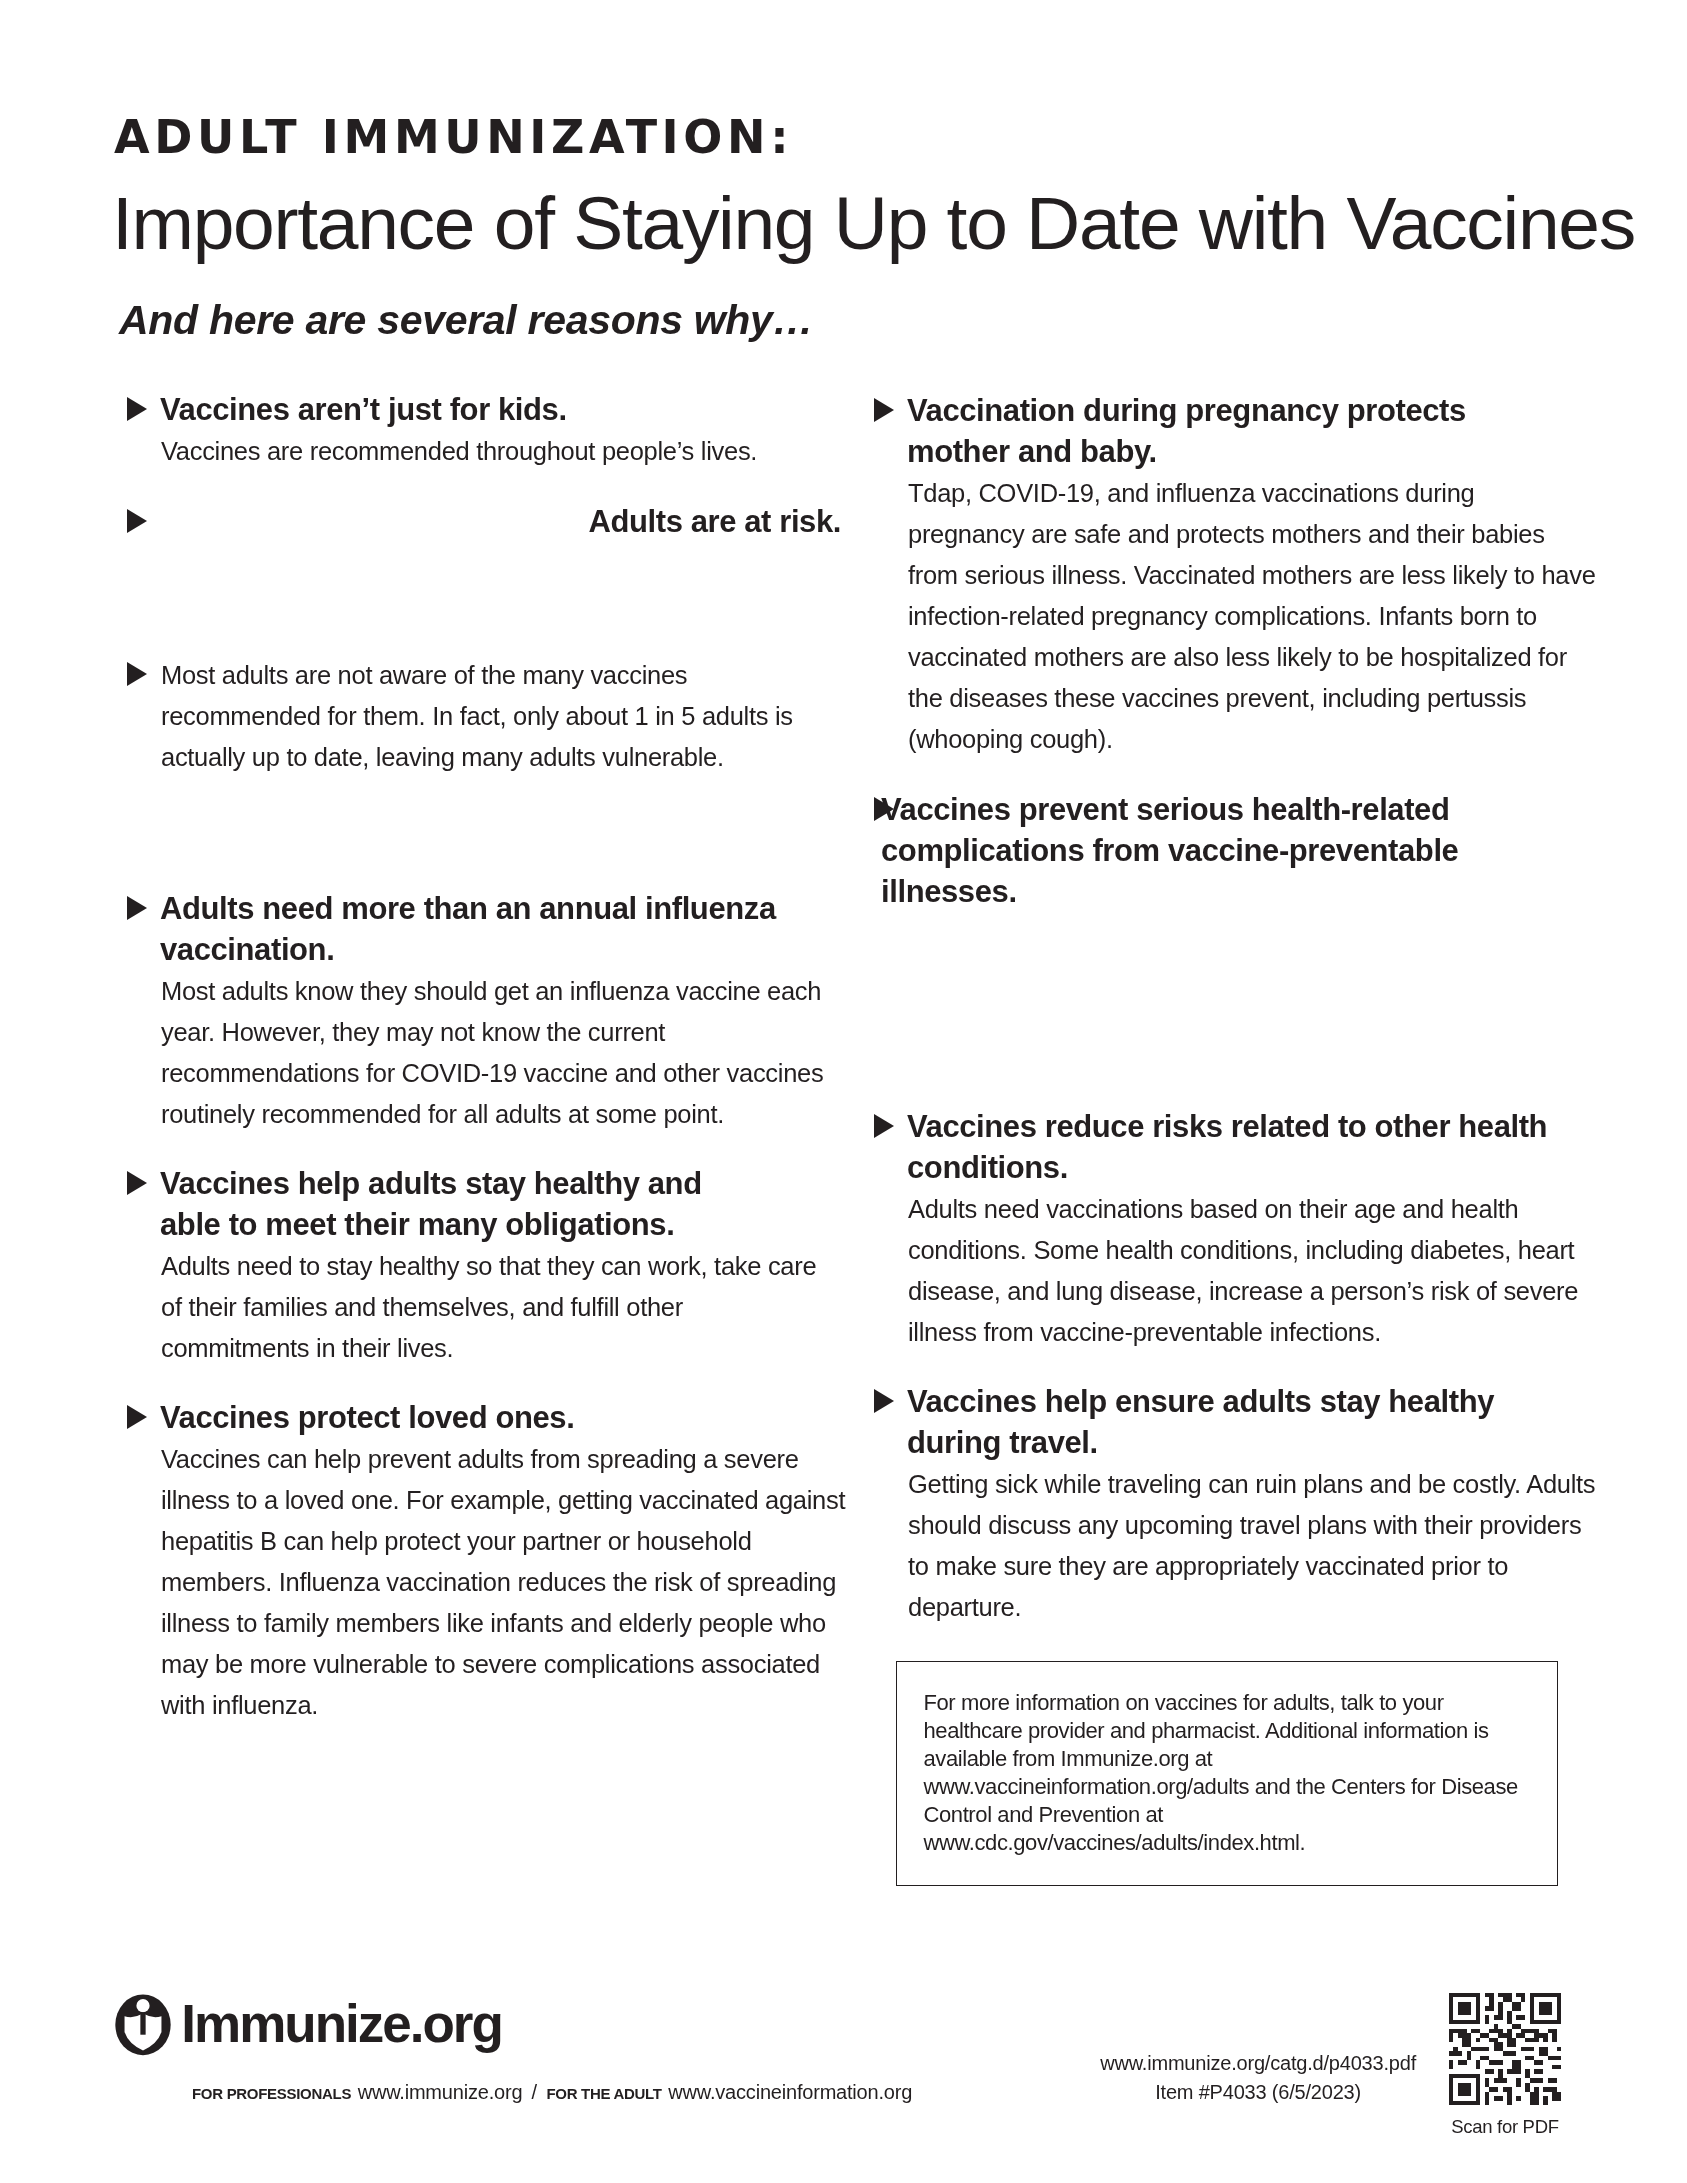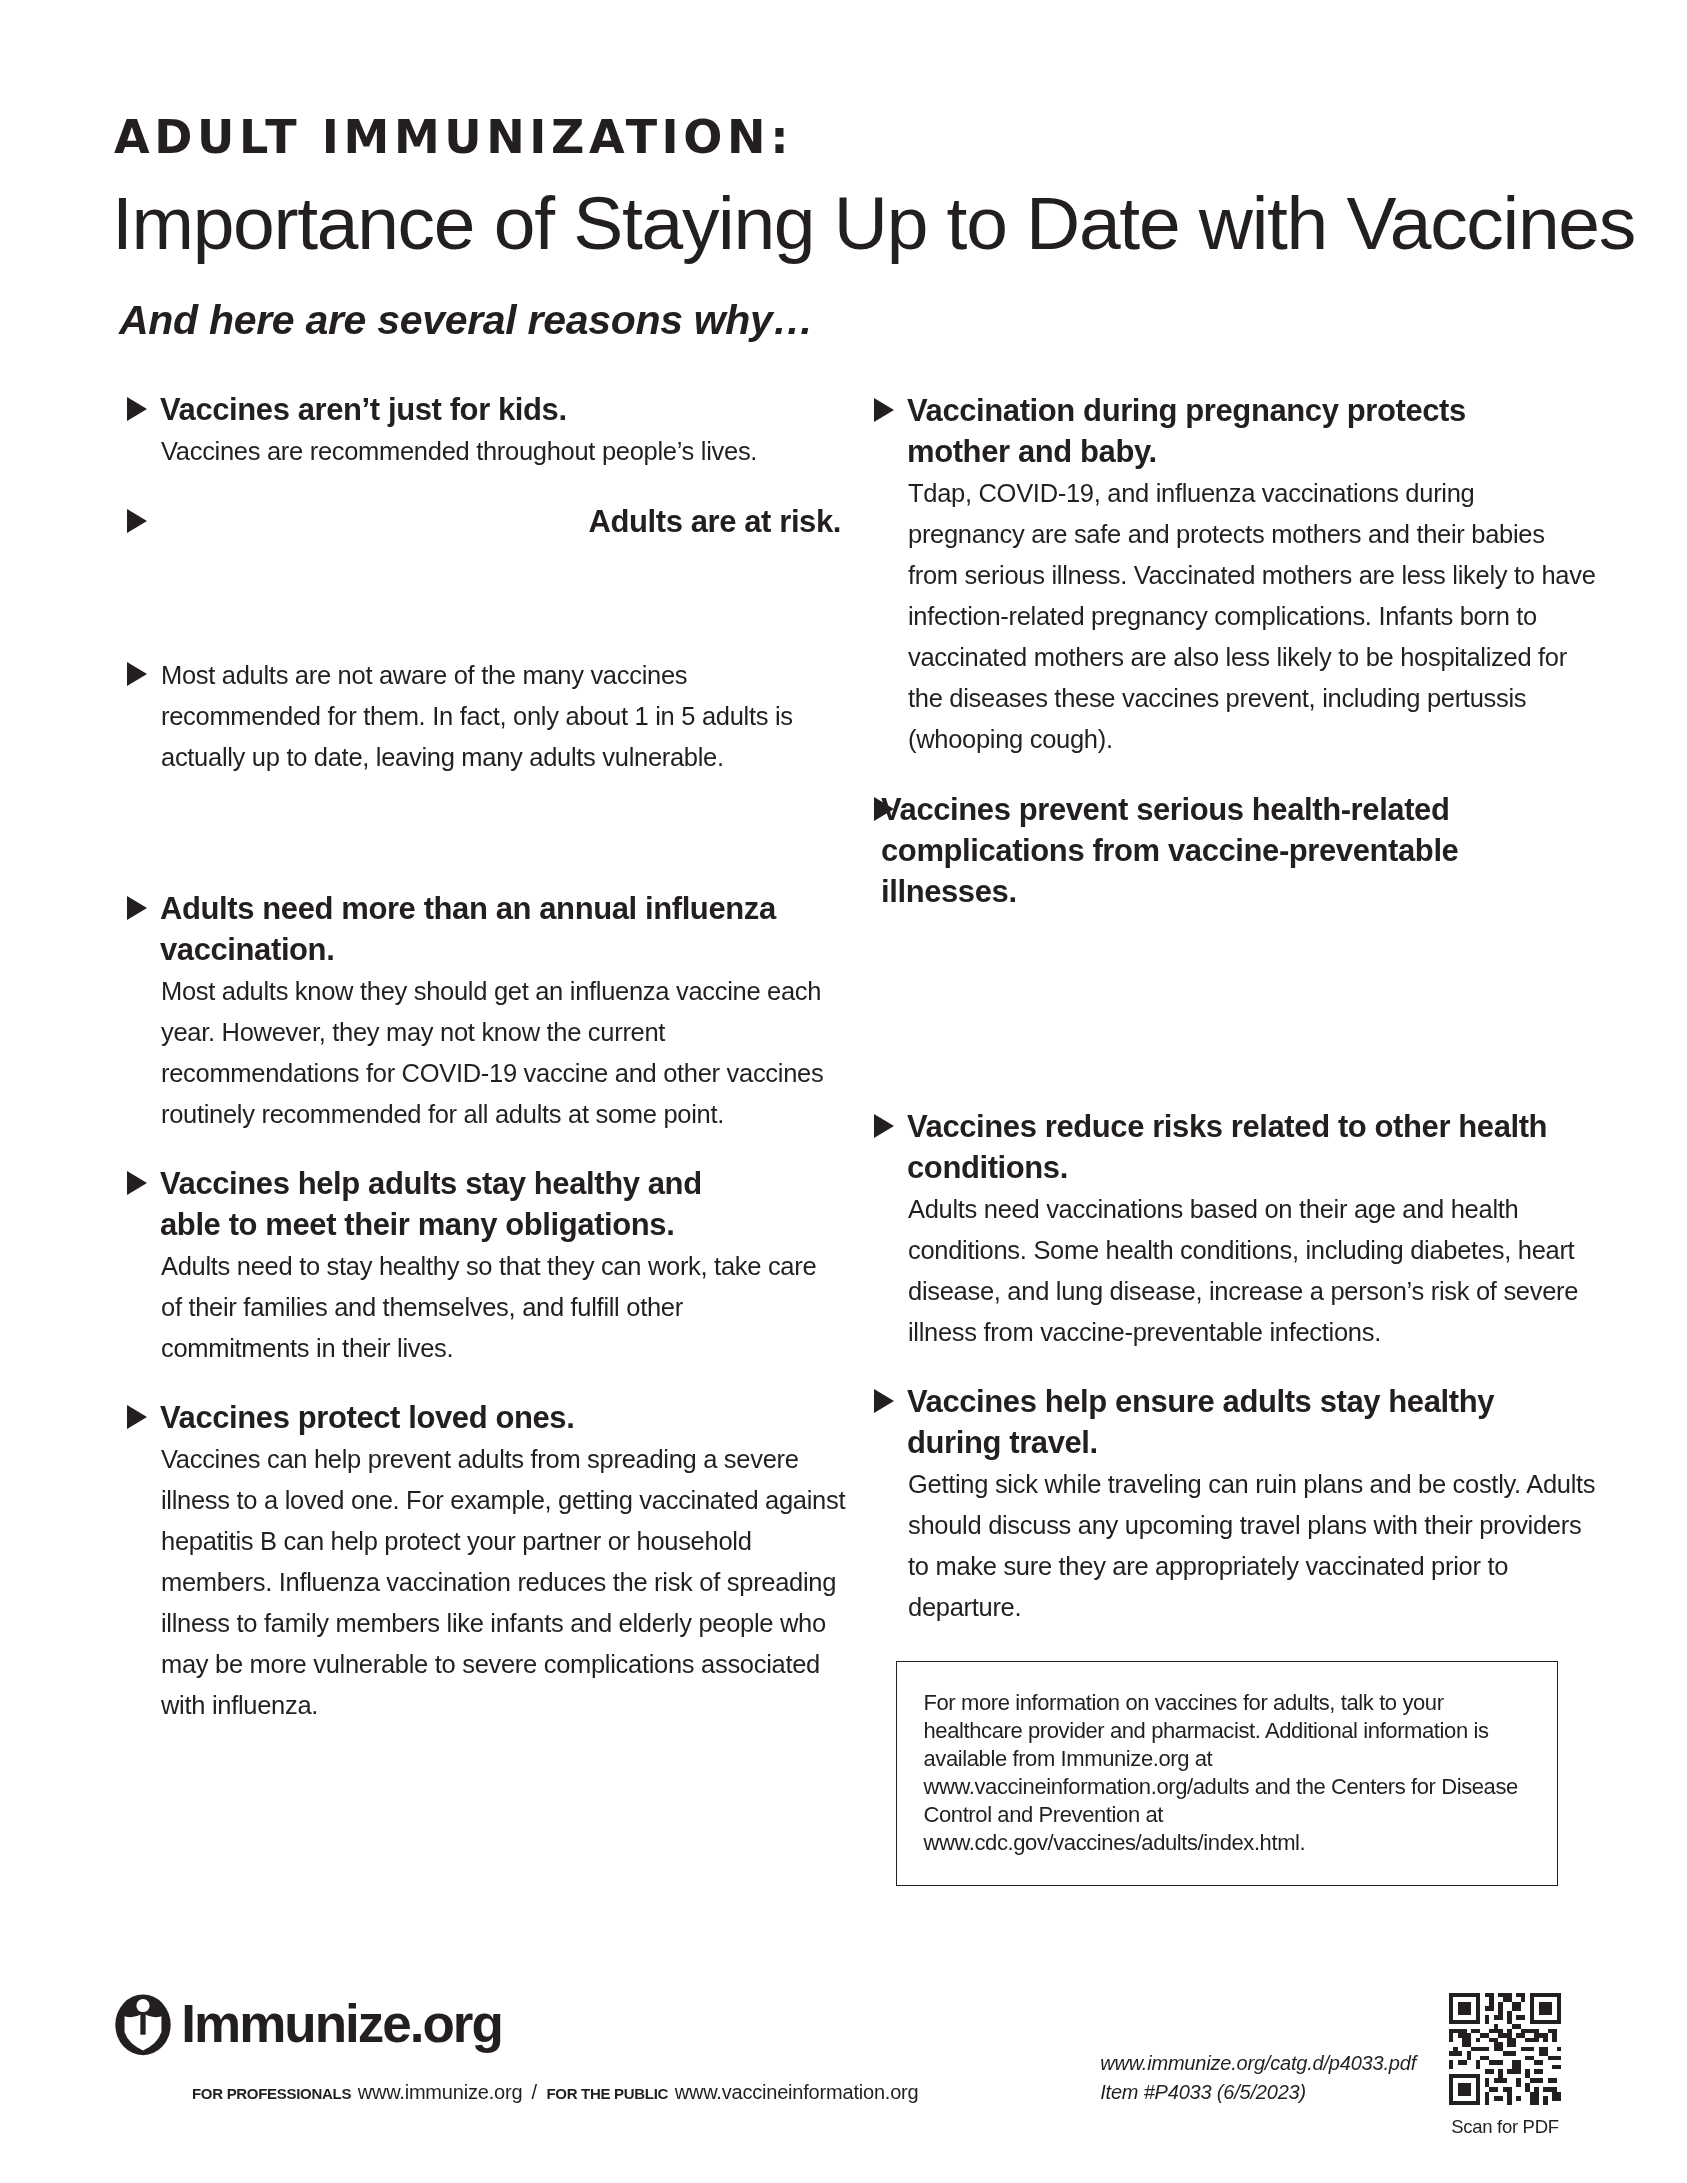--- a/index.html
+++ b/index.html
@@ -69,23 +69,23 @@
   }
   .logo-text .tld { font-weight: bold; }
   .footer-links {
     position: absolute; left: 192px; top: 2081px;
     white-space: nowrap; font-family: "Liberation Sans", sans-serif;
   }
   .footer-links .lbl { font-weight: bold; font-size: 15px; letter-spacing: -0.3px; }
   .footer-links .url { font-size: 20px; letter-spacing: -0.2px; margin: 0 9.3px 0 6.6px; }
   .footer-links .sep { font-size: 20px; margin-right: 9.3px; }
   .doc-meta {
-    position: absolute; right: 271px; top: 2049px; text-align: left;
+    position: absolute; right: 271px; top: 2049px; text-align: center;
     font-family: "Liberation Sans", sans-serif; font-size: 20px;
-    line-height: 29px; letter-spacing: -0.2px; white-space: nowrap; font-style: italic;
+    line-height: 29px; letter-spacing: -0.2px; white-space: nowrap;
   }
   .qr {
     position: absolute; left: 1449px; top: 1993px; width: 112px; height: 112px;
   }
   .qr-caption {
     position: absolute; left: 1449px; top: 2116px; width: 112px; text-align: center;
     font-family: "Liberation Sans", sans-serif; font-size: 18.5px; letter-spacing: -0.3px;
   }
 </style>
 </head>
@@ -156,21 +156,21 @@
   <svg class="logo-mark" viewBox="0 0 88 98">
     <ellipse cx="44" cy="51" rx="42" ry="46" fill="#231f20"></ellipse>
     <path d="M16 38 Q30 42 44 34 Q58 42 72 38 L72 62 Q66 80 44 90 Q22 80 16 62 Z" fill="#ffffff"></path>
     <circle cx="44" cy="22" r="10" fill="#ffffff"></circle>
     <rect x="40" y="32" width="8" height="34" fill="#231f20"></rect>
   </svg>
   <div class="logo-text"><span>Immunize</span><span class="tld">.org</span></div>
 </div>
 
 <div class="footer-links">
-  <span class="lbl">FOR PROFESSIONALS</span><span class="url">www.immunize.org</span><span class="sep">/</span><span class="lbl">FOR THE PUBLIC</span><span class="url">www.vaccineinformation.org</span>
+  <span class="lbl">FOR PROFESSIONALS</span><span class="url">www.immunize.org</span><span class="sep">/</span><span class="lbl">FOR THE ADULT</span><span class="url">www.vaccineinformation.org</span>
 </div>
 
 <div class="doc-meta">
   <div>www.immunize.org/catg.d/p4033.pdf</div>
   <div>Item #P4033 (6/5/2023)</div>
 </div>
 
 <svg class="qr" viewBox="0 0 25 25" shape-rendering="crispEdges">
   <rect width="25" height="25" fill="#fff"></rect>
   <g fill="#231f20">

